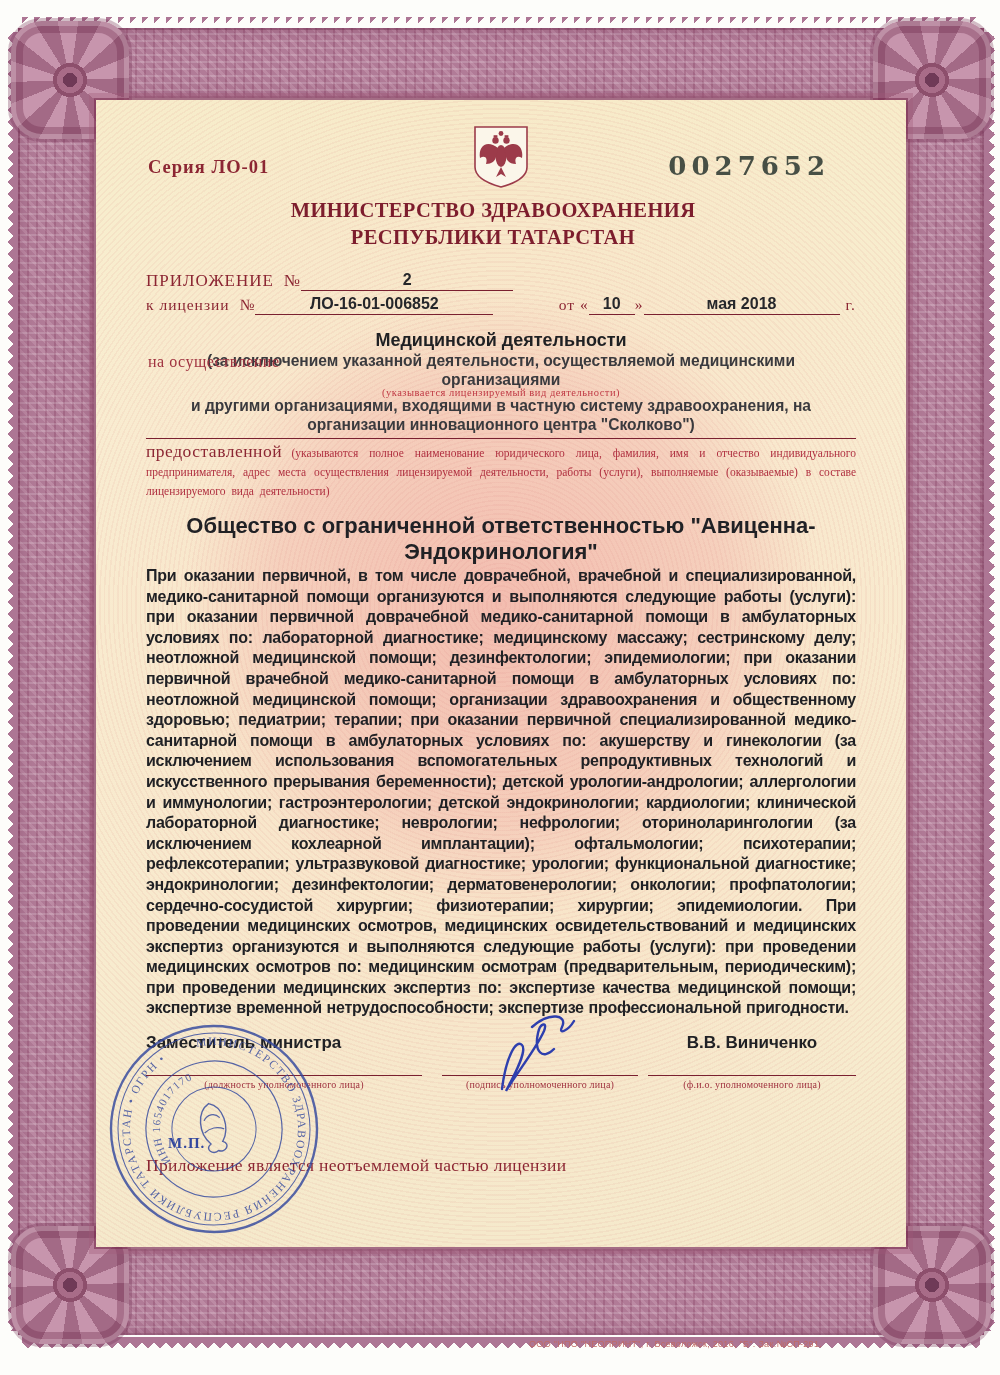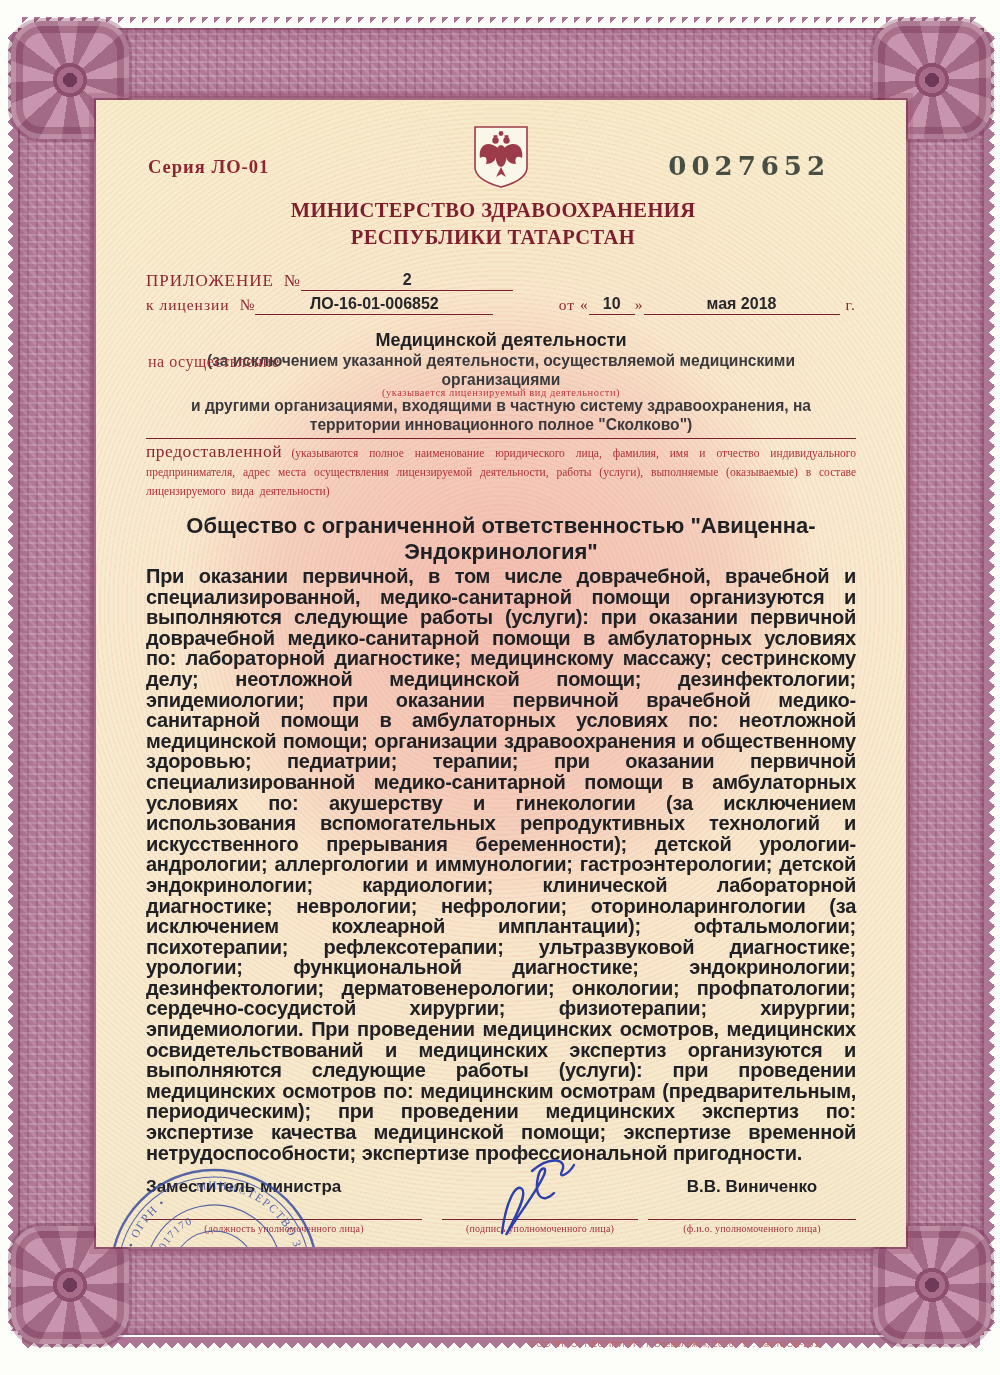--- a/index.html
+++ b/index.html
@@ -85,21 +85,21 @@
   .kind-hint{font-family:"Liberation Serif",serif;font-weight:normal;font-size:10.5px;color:#c03a45;
              letter-spacing:.5px;line-height:8px;display:block;}
   .rule{border-bottom:1.5px solid #7a2030;margin-top:4px;}
 
   .granted{margin-top:4px;text-align:justify;line-height:17px;}
   .granted .glabel{font-family:"Liberation Serif",serif;font-size:17.5px;color:#8c2633;letter-spacing:.5px;}
   .granted .ghint{font-family:"Liberation Serif",serif;font-size:11.5px;color:#b03040;word-spacing:3px;}
 
   .org{margin-top:13px;text-align:center;font-weight:bold;font-size:22px;color:#202125;}
   .address{margin-top:20px;text-align:center;font-weight:bold;font-size:15.5px;color:#202125;}
-  .body-text{margin-top:1px;text-align:justify;font-weight:bold;font-size:20px;
+  .body-text{margin-top:1px;text-align:justify;font-weight:bold;font-size:16px;
              line-height:20.6px;color:#202125;letter-spacing:-.25px;word-spacing:.5px;}
 
   
   .sig-zone{position:relative;margin-top:14px;height:96px;}
   .sig-cols{display:flex;align-items:flex-end;}
   .sig-col{display:flex;flex-direction:column;}
   .sig-col .line{border-bottom:1.2px solid #7a2030;height:0;}
   .sig-col .cap{font-family:"Liberation Serif",serif;font-size:10px;color:#a03340;
                 text-align:center;margin-top:3px;letter-spacing:.2px;}
   .col-pos{width:276px;}
@@ -188,21 +188,21 @@
         <span class="mlabel">г.</span>
       </div>
 
       <div class="activity-title">Медицинской деятельности</div>
 
       <div class="exception">
         <span class="prefix">на осуществление</span>
         <div>(за исключением указанной деятельности, осуществляемой медицинскими организациями</div>
         <span class="kind-hint">(указывается лицензируемый вид деятельности)</span>
         <div>и другими организациями, входящими в частную систему здравоохранения, на</div>
-        <div>территории инновационного полное "Сколково")</div>
+        <div>организации инновационного центра "Сколково")</div>
         <div class="rule"></div>
       </div>
 
       <div class="granted">
         <span class="glabel">предоставленной</span>
         <span class="ghint">(указываются полное наименование юридического лица, фамилия, имя и отчество индивидуального предпринимателя, адрес места осуществления лицензируемой деятельности, работы (услуги), выполняемые (оказываемые) в составе лицензируемого вида деятельности)</span>
       </div>
 
       <div class="org">Общество с ограниченной ответственностью "Авиценна-Эндокринология"</div>
       <div class="body-text">При оказании первичной, в том числе доврачебной, врачебной и специализированной, медико-санитарной помощи организуются и выполняются следующие работы (услуги): при оказании первичной доврачебной медико-санитарной помощи в амбулаторных условиях по: лабораторной диагностике; медицинскому массажу; сестринскому делу; неотложной медицинской помощи; дезинфектологии; эпидемиологии; при оказании первичной врачебной медико-санитарной помощи в амбулаторных условиях по: неотложной медицинской помощи; организации здравоохранения и общественному здоровью; педиатрии; терапии; при оказании первичной специализированной медико-санитарной помощи в амбулаторных условиях по: акушерству и гинекологии (за исключением использования вспомогательных репродуктивных технологий и искусственного прерывания беременности); детской урологии-андрологии; аллергологии и иммунологии; гастроэнтерологии; детской эндокринологии; кардиологии; клинической лабораторной диагностике; неврологии; нефрологии; оториноларингологии (за исключением кохлеарной имплантации); офтальмологии; психотерапии; рефлексотерапии; ультразвуковой диагностике; урологии; функциональной диагностике; эндокринологии; дезинфектологии; дерматовенерологии; онкологии; профпатологии; сердечно-сосудистой хирургии; физиотерапии; хирургии; эпидемиологии. При проведении медицинских осмотров, медицинских освидетельствований и медицинских экспертиз организуются и выполняются следующие работы (услуги): при проведении медицинских осмотров по: медицинским осмотрам (предварительным, периодическим); при проведении медицинских экспертиз по: экспертизе качества медицинской помощи; экспертизе временной нетрудоспособности; экспертизе профессиональной пригодности.</div>

